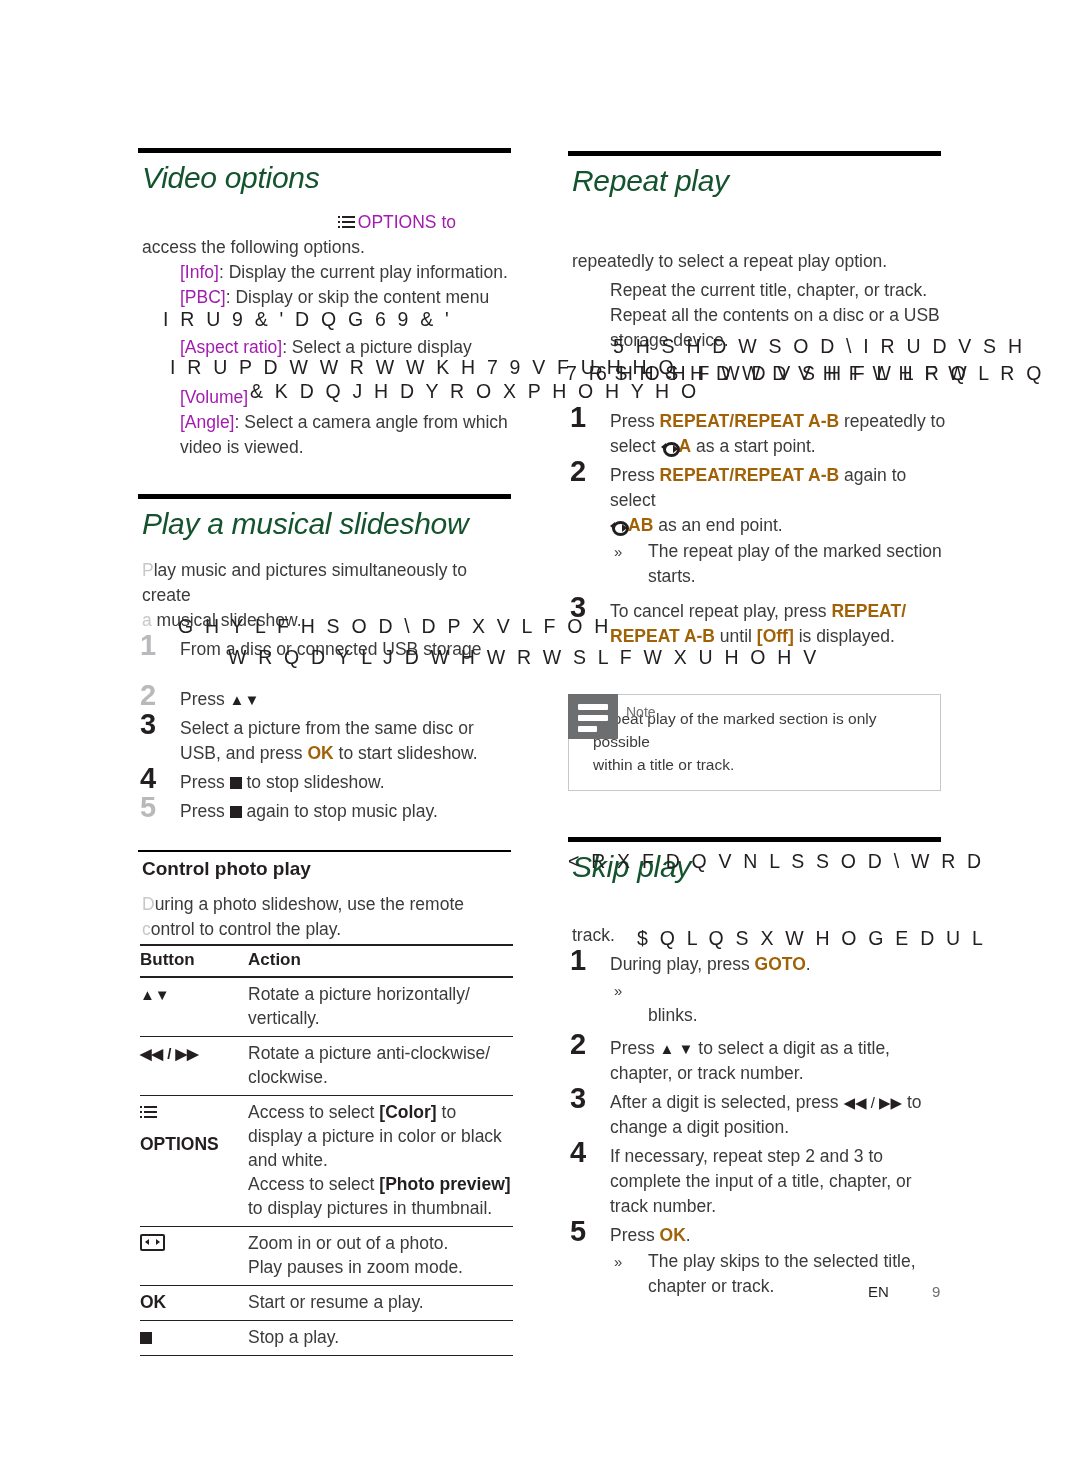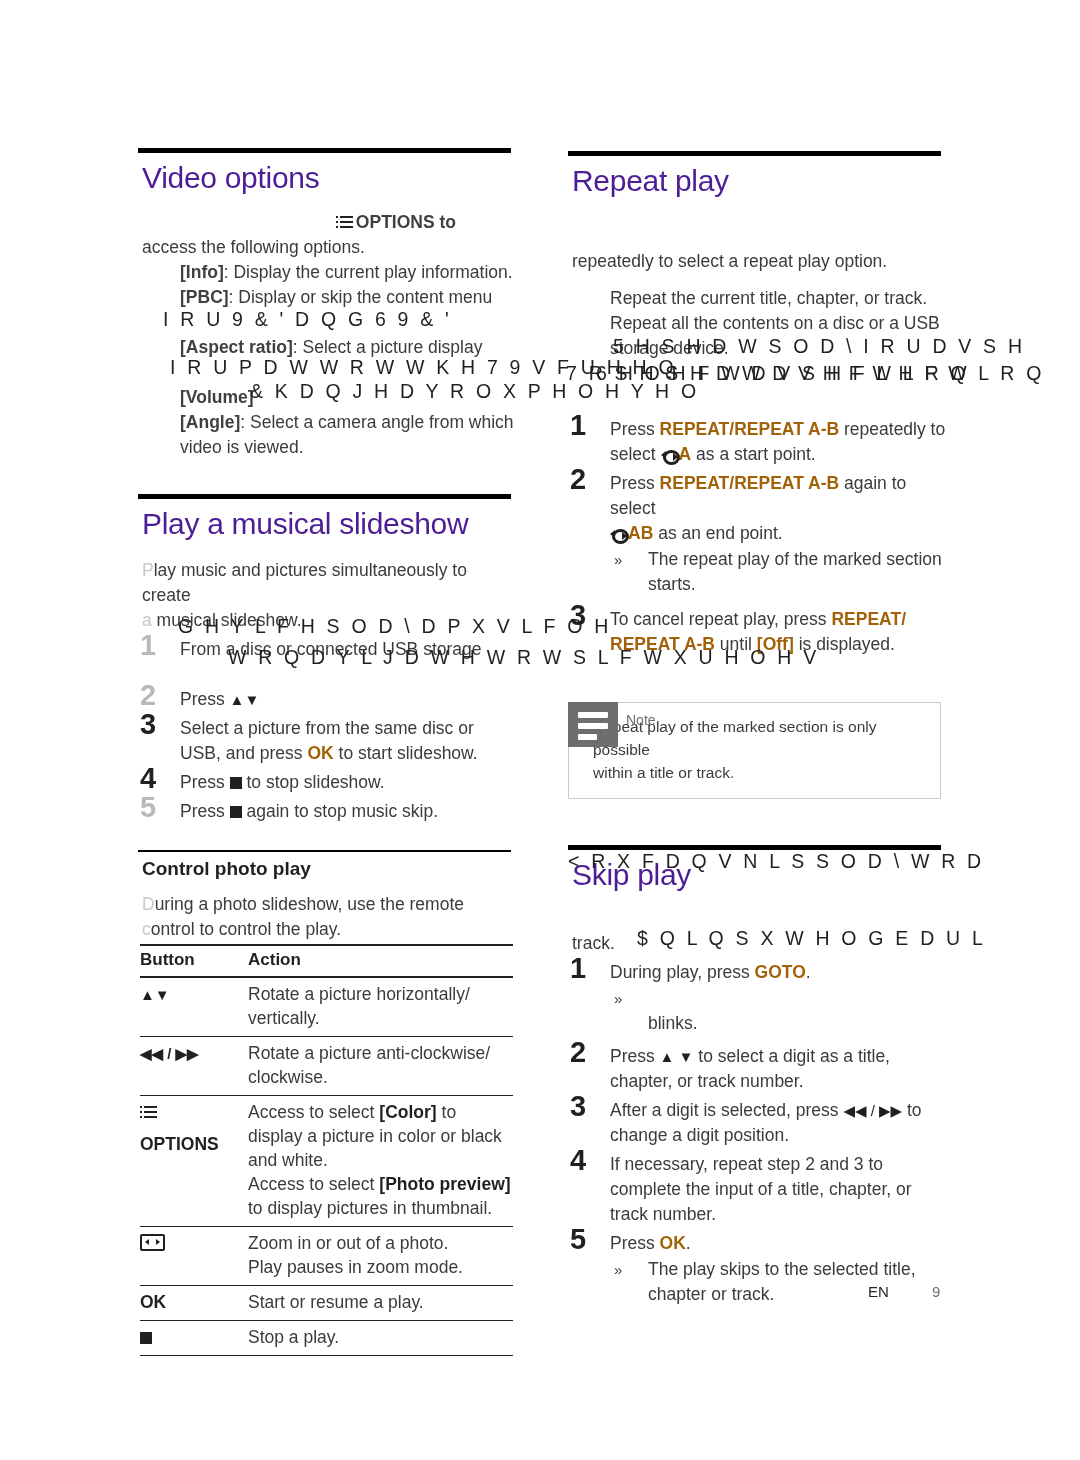--- a/index.html
+++ b/index.html
@@ -36,43 +36,44 @@
   .rule {
     border-top: 5px solid #000;
     width: 373px;
     margin: 0;
   }
   h2.section-title {
     font-size: 30px;
     font-weight: 400;
     letter-spacing: -0.3px;
     margin: 8px 0 0 4px;
-    color: #4c1d95;
+    color: #14532d;
     line-height: 1.1;
+    font-style: italic;
   }
   h3.sub-title {
     font-size: 19px;
     font-weight: 700;
     margin: 6px 0 0 4px;
     color: #231f20;
   }
   .thinrule {
     border-top: 2px solid #000;
     width: 373px;
     margin: 0;
   }
 
   
   .body {
     font-size: 17.5px;
     line-height: 25px;
     color: #3b3b3d;
     margin: 10px 0 0 4px;
   }
-  .body b { color: #404040; font-weight: 700; }
+  .body b { color: #a21caf; font-weight: 400; }
 
   .indent {
     margin-left: 42px;
   }
 
   
   .steps {
     margin: 2px 0 0 0;
     padding: 0;
     list-style: none;
@@ -370,21 +371,21 @@
           <span class="num">3</span>
           <span>Select a picture from the same disc or</span>
           <div><span>USB, and press </span><b>OK</b><span> to start slideshow.</span></div>
         </li>
         <li class="step">
           <span class="num">4</span>
           <span>Press </span><span class="stopsq"></span><span> to stop slideshow.</span>
         </li>
         <li class="step">
           <span class="num faded">5</span>
-          <span>Press </span><span class="stopsq"></span><span> again to stop music skip.</span>
+          <span>Press </span><span class="stopsq"></span><span> again to stop music play.</span>
         </li>
       </ul>
     </div>
 
     <div style="margin-top:26px;">
       <div class="thinrule"></div>
       <h3 class="sub-title">Control photo play</h3>
       <div class="body" style="margin-top:12px;">
         <div><span class="fade1">D</span><span>uring a photo slideshow, use the remote</span></div>
         <div><span class="fade1">c</span><span>ontrol to control the play.</span></div>
@@ -447,21 +448,21 @@
 
   <div class="col col-right" style="top:151px;">
 
     <div>
       <div class="rule"></div>
       <h2 class="section-title">Repeat play</h2>
 
       <div class="body" style="margin-top:52px;">
         <div>repeatedly to select a repeat play option.</div>
       </div>
-      <div class="body indent" style="margin-top:12px;">
+      <div class="body indent" style="margin-top:4px;">
         <div>Repeat the current title, chapter, or track.</div>
         <div>Repeat all the contents on a disc or a USB</div>
         <div>storage device.</div>
       </div>
 
       <div style="height:52px;"></div>
 
       <ul class="steps" style="margin-top:0;">
         <li class="step">
           <span class="num">1</span>

